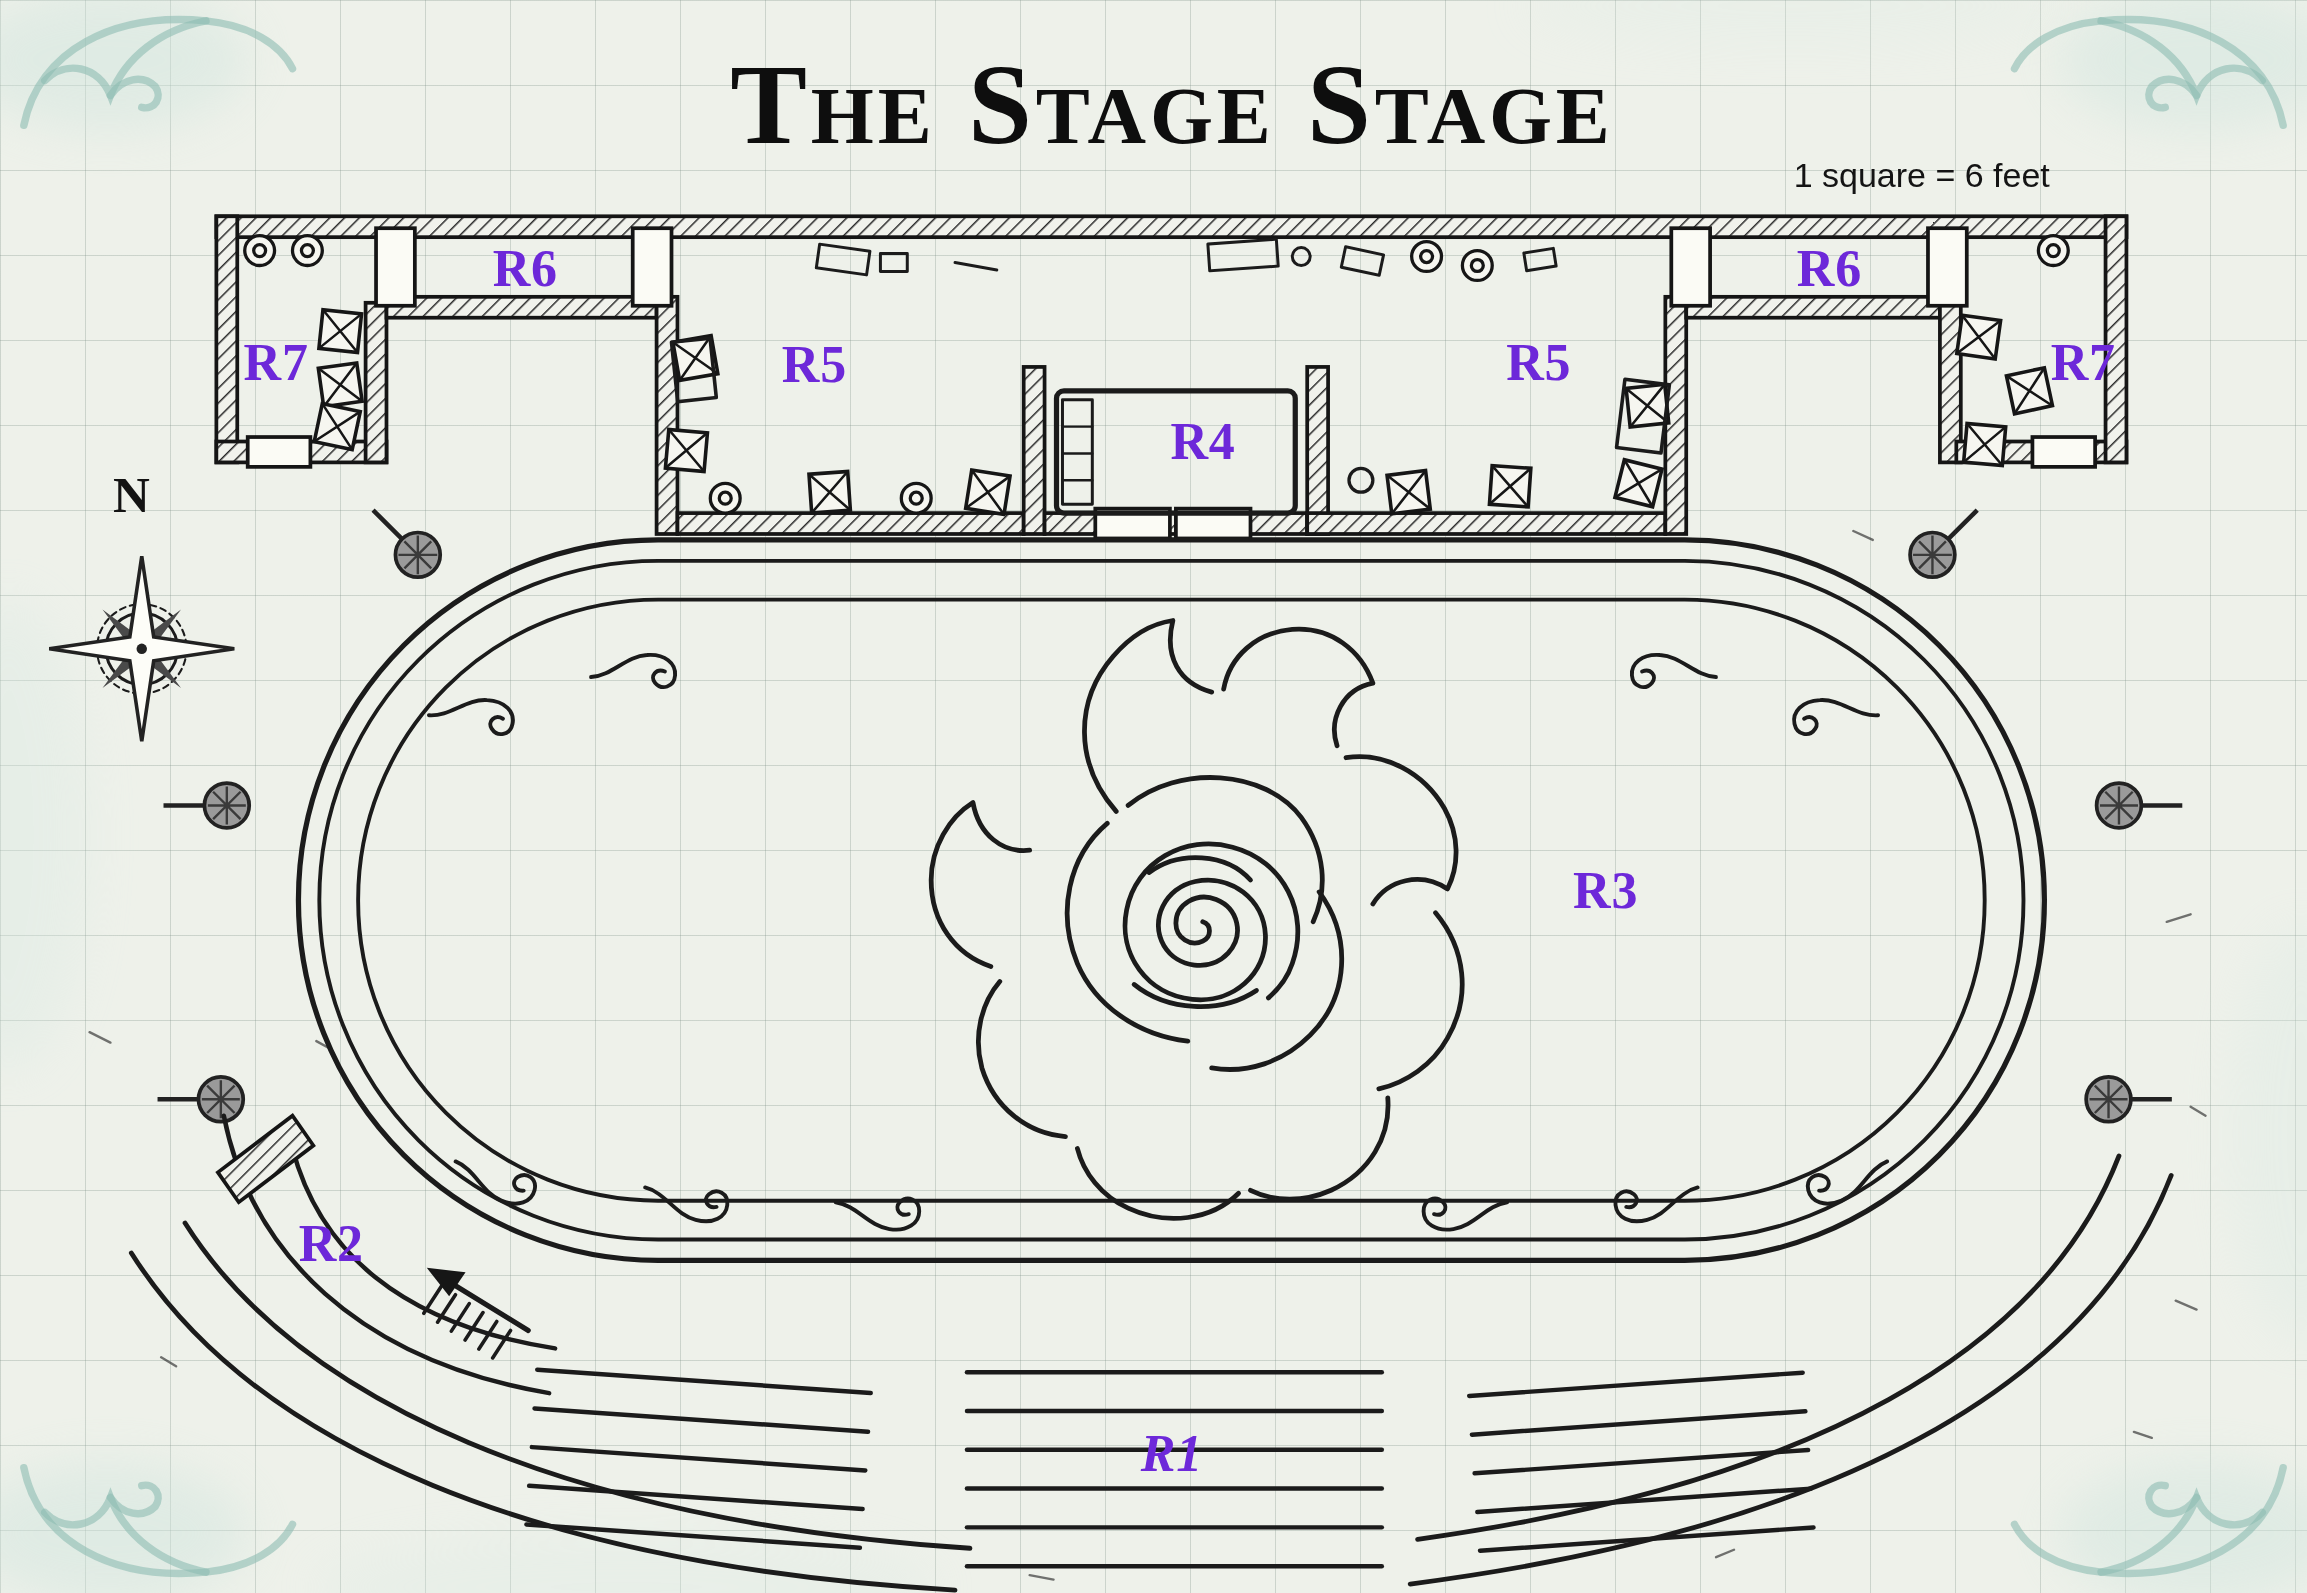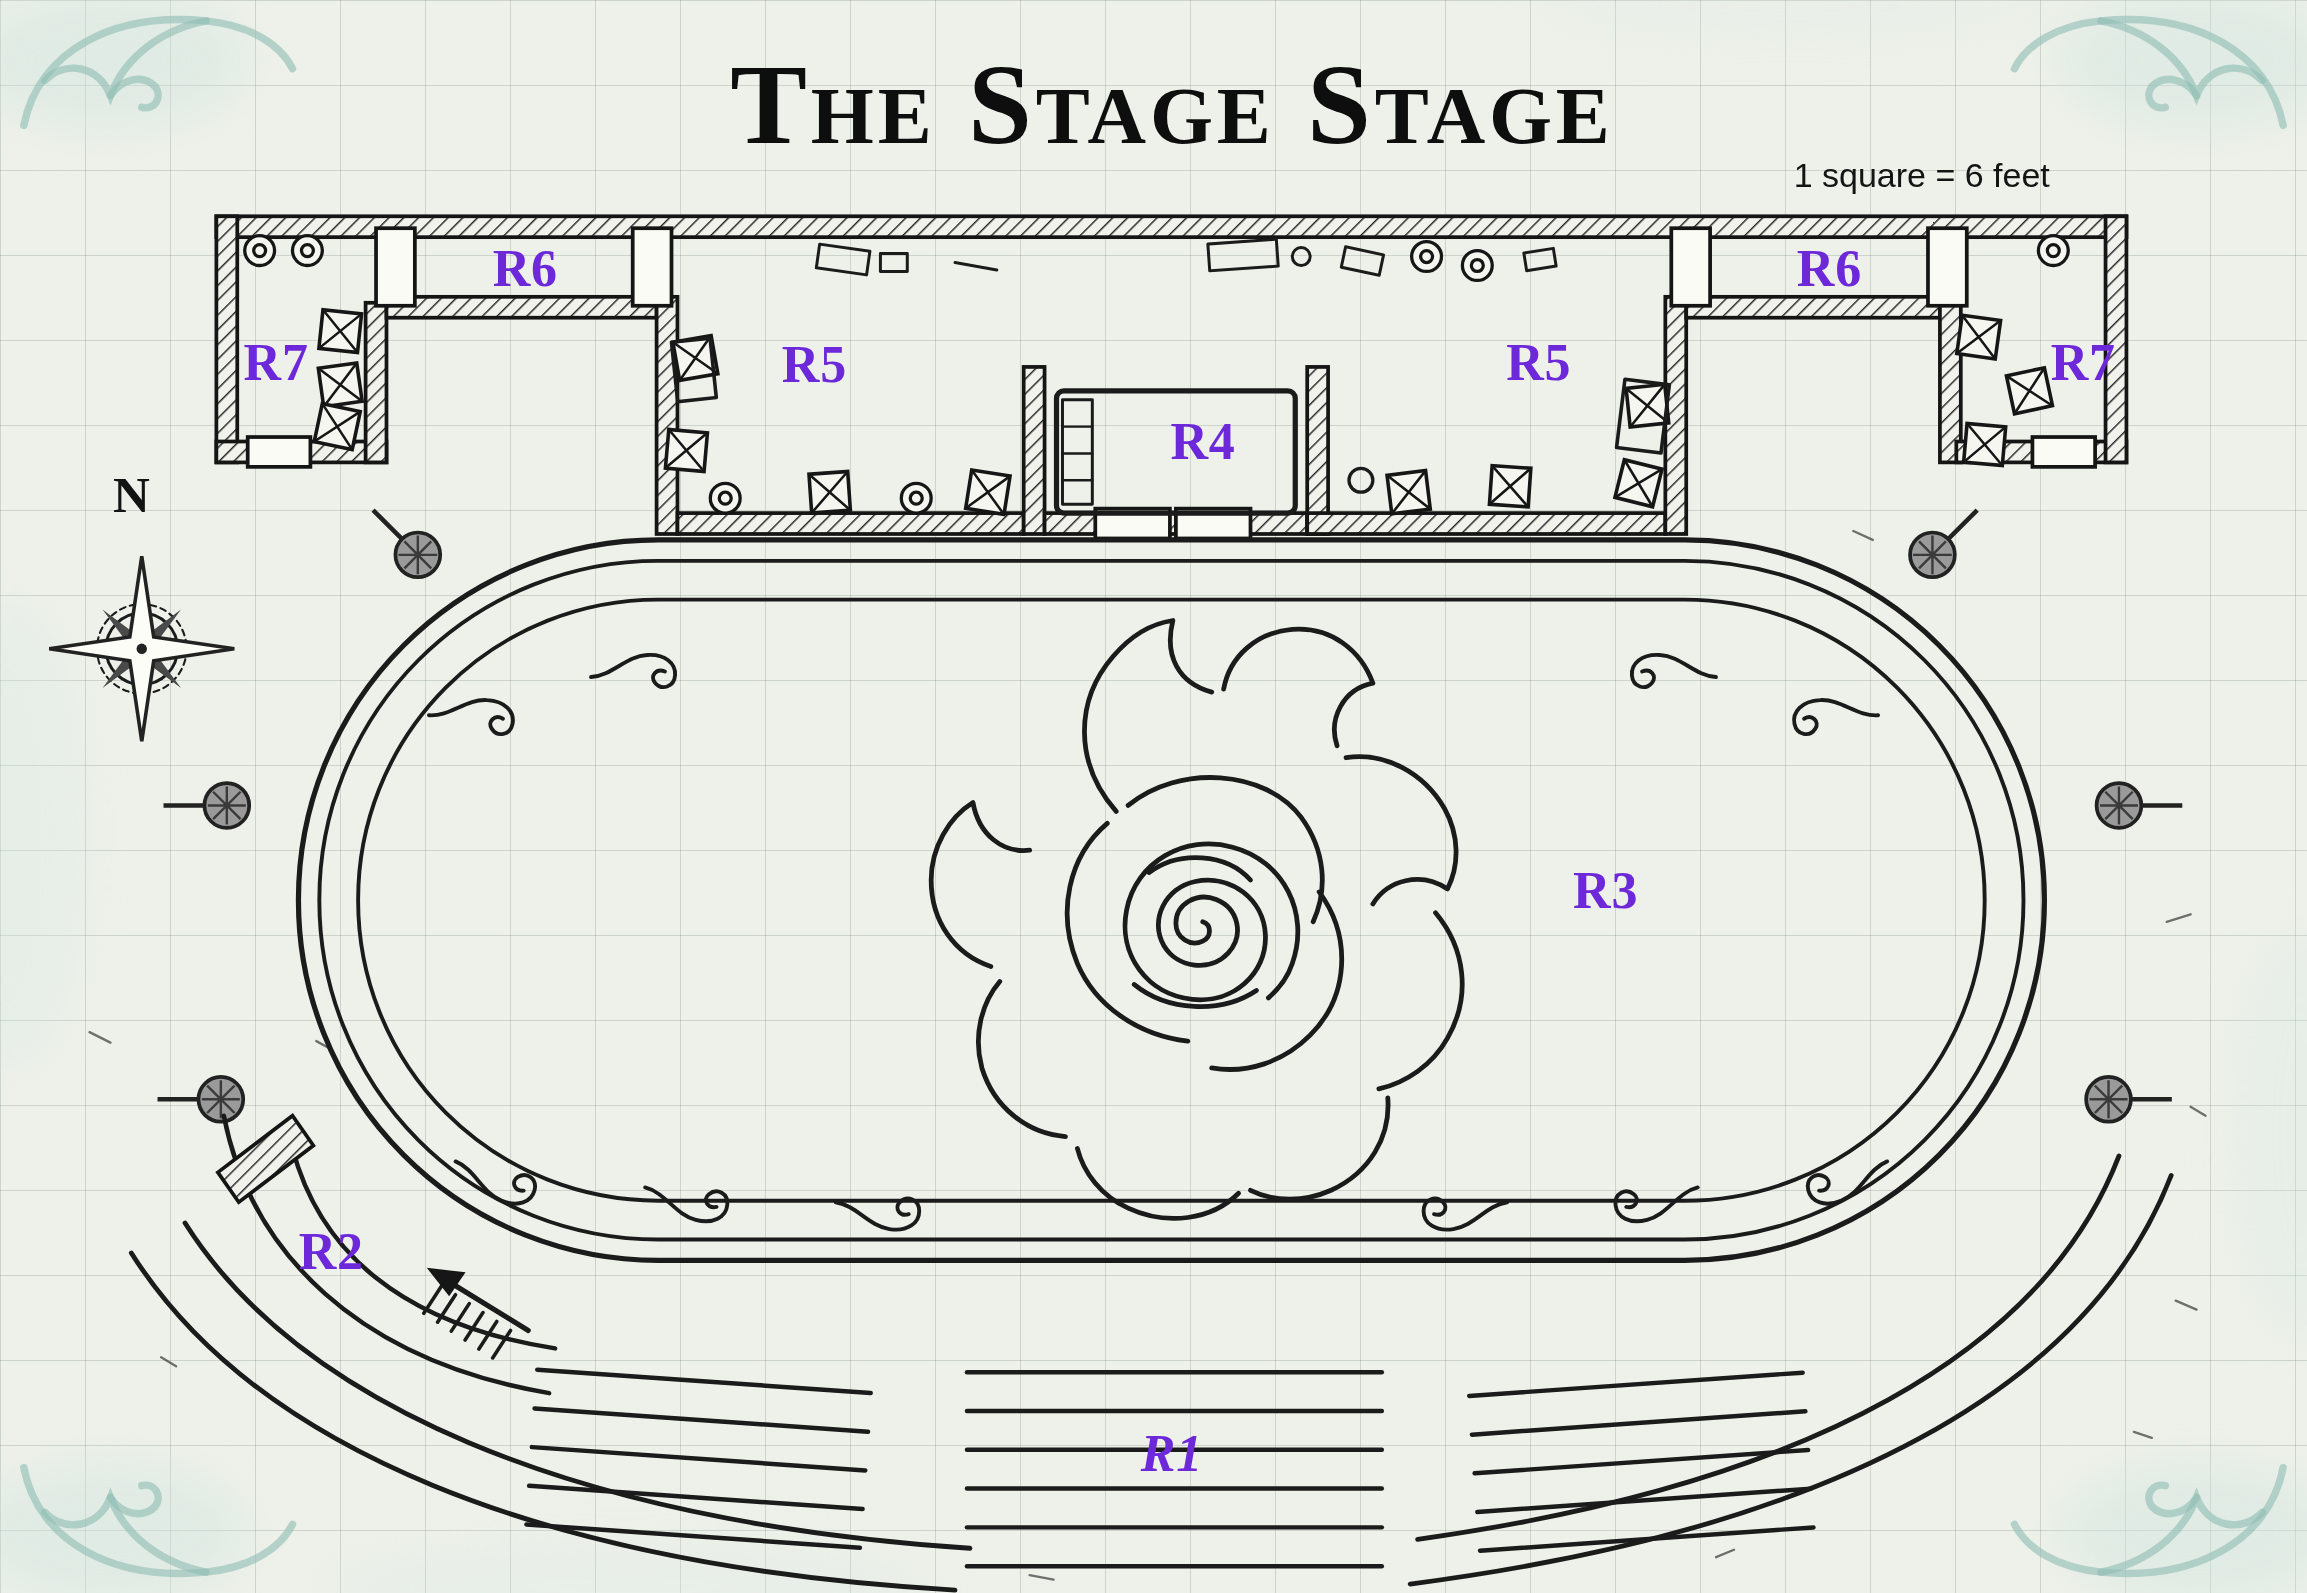--- a/index.html
+++ b/index.html
@@ -342,16 +342,16 @@
   <div class="north-label">N</div>
 
   <div class="room-label" style="left:11.97%;top:22.75%;">R7</div>
   <div class="room-label" style="left:22.77%;top:16.85%;">R6</div>
   <div class="room-label" style="left:35.30%;top:22.85%;">R5</div>
   <div class="room-label" style="left:50.80%;top:27.70%;margin-left:31px;">R4</div>
   <div class="room-label" style="left:66.70%;top:22.75%;">R5</div>
   <div class="room-label" style="left:79.30%;top:16.85%;">R6</div>
   <div class="room-label" style="left:90.30%;top:22.75%;">R7</div>
   <div class="room-label" style="left:69.60%;top:55.90%;">R3</div>
-  <div class="room-label" style="left:14.36%;top:78.00%;margin-top:8px;">R2</div>
+  <div class="room-label" style="left:14.36%;top:78.00%;">R2</div>
   <div class="room-label" style="left:50.80%;top:91.20%;font-style:italic;">R1</div>
 </div>
 
 
 </body></html>

